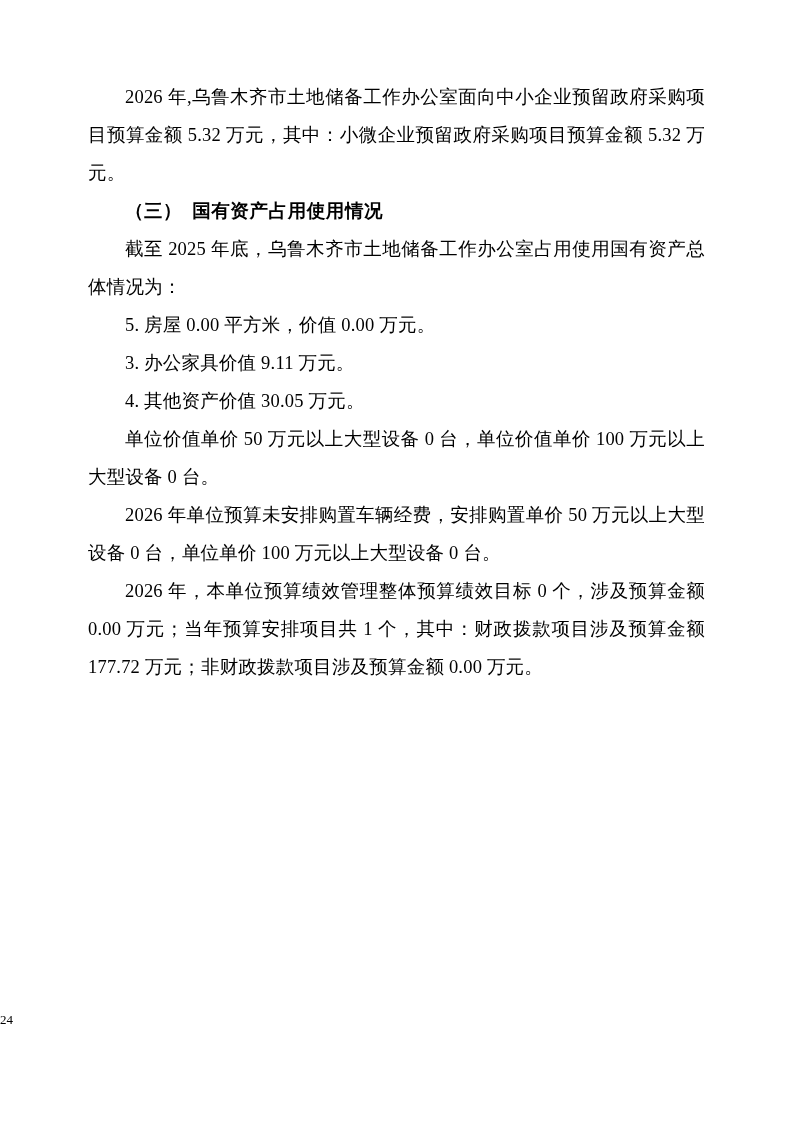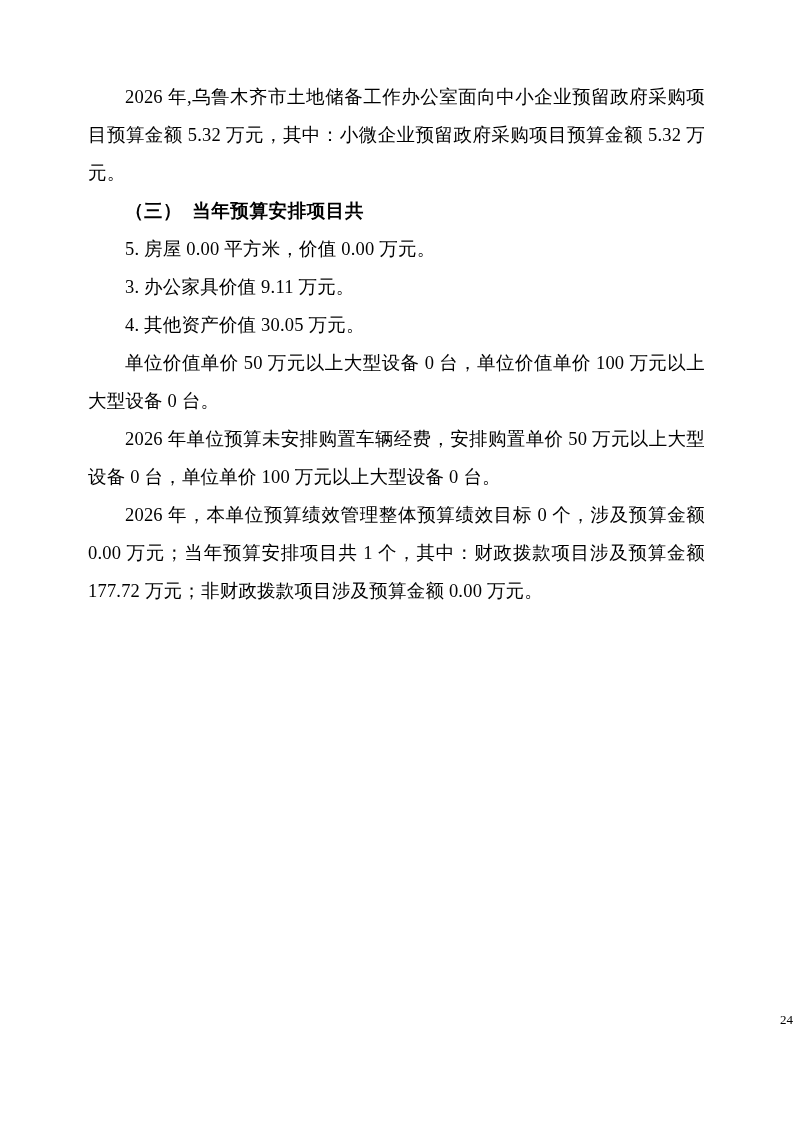--- a/index.html
+++ b/index.html
@@ -48,36 +48,37 @@
   }
   .heading .hd-gap {
     display: inline-block;
     width: 0.55em;
   }
   .page-number {
     position: absolute;
     left: 0;
     right: 0;
     bottom: 76px;
-    text-align: right;
+    text-align: left;
     font-size: 13px;
     font-family: "Liberation Serif", "DejaVu Serif", serif;
     color: #000000;
   }
 </style>
 </head>
 <body>
 
 <div class="page">
   <div class="body-text">
 
     <p class="para">2026 年,乌鲁木齐市土地储备工作办公室面向中小企业预留政府采购项目预算金额 5.32 万元，其中：小微企业预留政府采购项目预算金额 5.32 万元。</p>
 
-    <p class="heading"><span class="hd-num">（三）</span><span class="hd-gap"></span><span>当年预算安排项目共</span></p>
+    <p class="heading"><span class="hd-num">（三）</span><span class="hd-gap"></span><span>国有资产占用使用情况</span></p>
 
+    <p class="para">截至 2025 年底，乌鲁木齐市土地储备工作办公室占用使用国有资产总体情况为：</p>
 
     <p class="para">5. 房屋 0.00 平方米，价值 0.00 万元。</p>
 
 
     <p class="para">3. 办公家具价值 9.11 万元。</p>
 
     <p class="para">4. 其他资产价值 30.05 万元。</p>
 
     <p class="para">单位价值单价 50 万元以上大型设备 0 台，单位价值单价 100 万元以上大型设备 0 台。</p>
 

